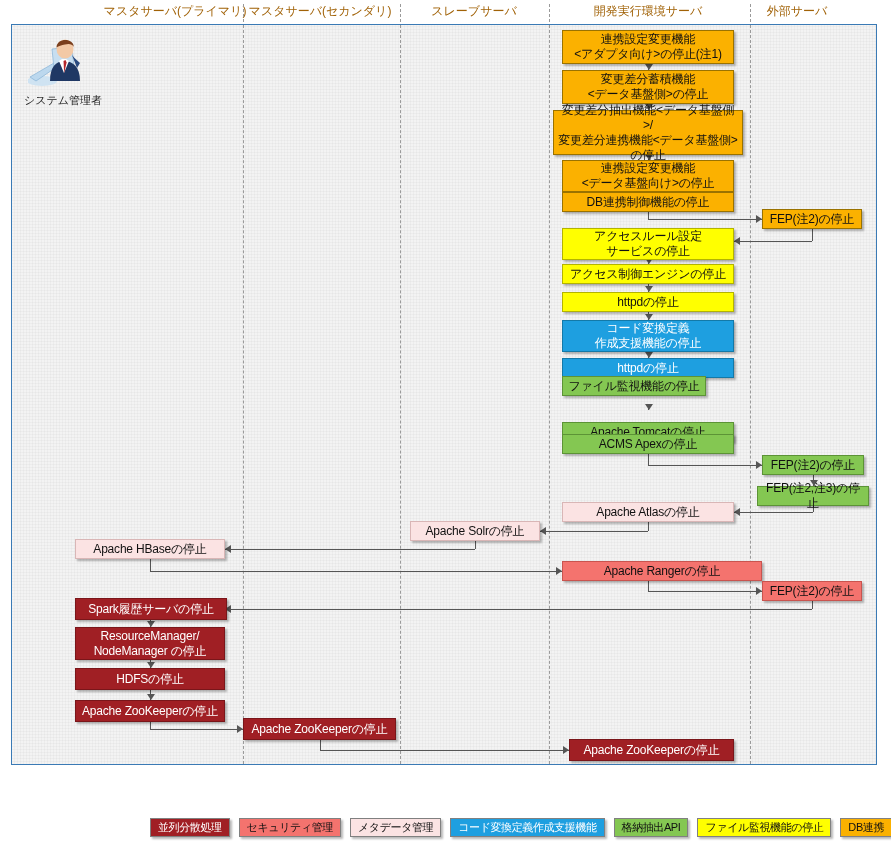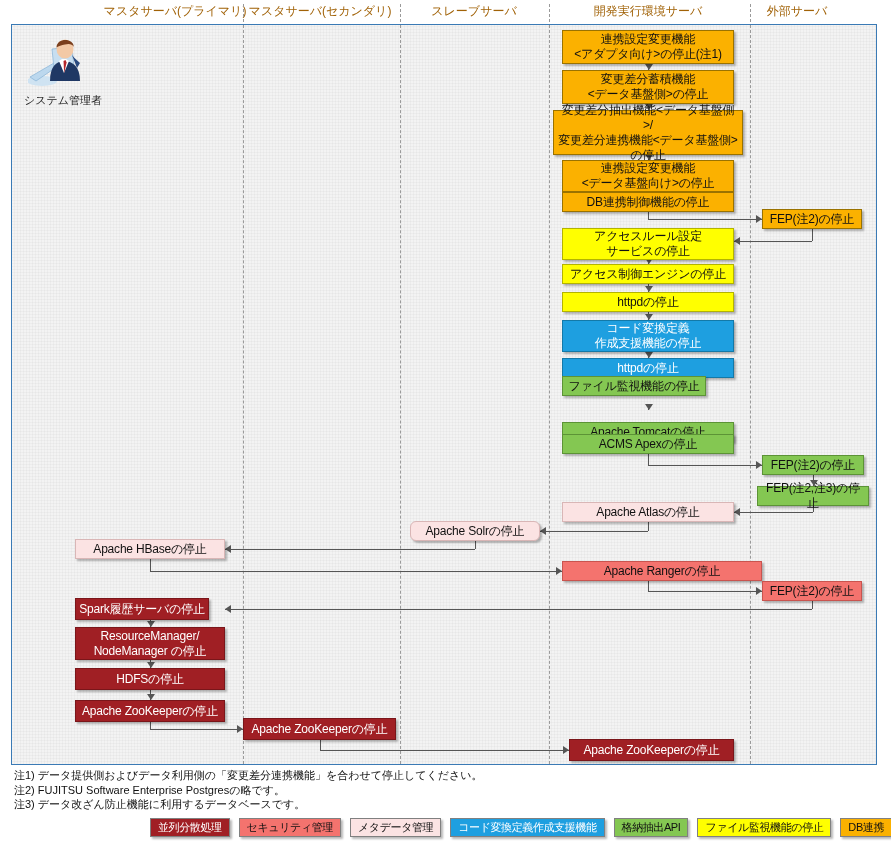--- a/index.html
+++ b/index.html
@@ -228,39 +228,34 @@
         <div class="node t-access" style="left: 550px; top: 267px; width: 172px; height: 20px;">httpdの停止</div>
         <div class="node t-code" style="left: 550px; top: 295px; width: 172px; height: 32px;">コード変換定義
 作成支援機能の停止</div>
         <div class="node t-code" style="left: 550px; top: 333px; width: 172px; height: 20px;">httpdの停止</div>
         <div class="node t-api" style="left: 550px; top: 351px; width: 144px; height: 20px;">ファイル監視機能の停止</div>
         <div class="node t-api" style="left: 550px; top: 397px; width: 172px; height: 20px;">Apache Tomcatの停止</div>
         <div class="node t-api" style="left: 550px; top: 409px; width: 172px; height: 20px;">ACMS Apexの停止</div>
         <div class="node t-api" style="left: 750px; top: 430px; width: 102px; height: 20px;">FEP(注2)の停止</div>
         <div class="node t-api" style="left: 745px; top: 461px; width: 112px; height: 20px;">FEP(注2,注3)の停止</div>
         <div class="node t-meta" style="left: 550px; top: 477px; width: 172px; height: 20px;">Apache Atlasの停止</div>
-        <div class="node t-meta" style="left: 398px; top: 496px; width: 130px; height: 20px; border-radius: 6px;">Apache Solrの停止</div>
+        <div class="node t-meta" style="left: 398px; top: 496px; width: 130px; height: 20px;">Apache Solrの停止</div>
         <div class="node t-meta" style="left: 63px; top: 514px; width: 150px; height: 20px;">Apache HBaseの停止</div>
         <div class="node t-security" style="left: 550px; top: 536px; width: 200px; height: 20px;">Apache Rangerの停止</div>
         <div class="node t-security" style="left: 750px; top: 556px; width: 100px; height: 20px;">FEP(注2)の停止</div>
-        <div class="node t-parallel" style="left: 63px; top: 573px; width: 134px; height: 22px;">Spark履歴サーバの停止</div>
+        <div class="node t-parallel" style="left: 63px; top: 573px; width: 152px; height: 22px;">Spark履歴サーバの停止</div>
         <div class="node t-parallel" style="left: 63px; top: 602px; width: 150px; height: 33px;">ResourceManager/
 NodeManager の停止</div>
         <div class="node t-parallel" style="left: 63px; top: 643px; width: 150px; height: 22px;">HDFSの停止</div>
         <div class="node t-parallel" style="left: 63px; top: 675px; width: 150px; height: 22px;">Apache ZooKeeperの停止</div>
         <div class="node t-parallel" style="left: 231px; top: 693px; width: 153px; height: 22px;">Apache ZooKeeperの停止</div>
         <div class="node t-parallel" style="left: 557px; top: 714px; width: 165px; height: 22px;">Apache ZooKeeperの停止</div>
       </div>
   </div>
 
-  <div id="notes">
-      <div>注1) データ提供側およびデータ利用側の「変更差分連携機能」を合わせて停止してください。</div>
-      <div>注2) FUJITSU Software Enterprise Postgresの略です。</div>
-      <div>注3) データ改ざん防止機能に利用するデータベースです。</div>
-    </div>
 
   <div id="legend">
       <div class="lg t-parallel">並列分散処理</div>
       <div class="lg t-security">セキュリティ管理</div>
       <div class="lg t-meta">メタデータ管理</div>
       <div class="lg t-code">コード変換定義作成支援機能</div>
       <div class="lg t-api">格納抽出API</div>
       <div class="lg t-access">ファイル監視機能の停止</div>
       <div class="lg t-db">DB連携</div>
     </div>

